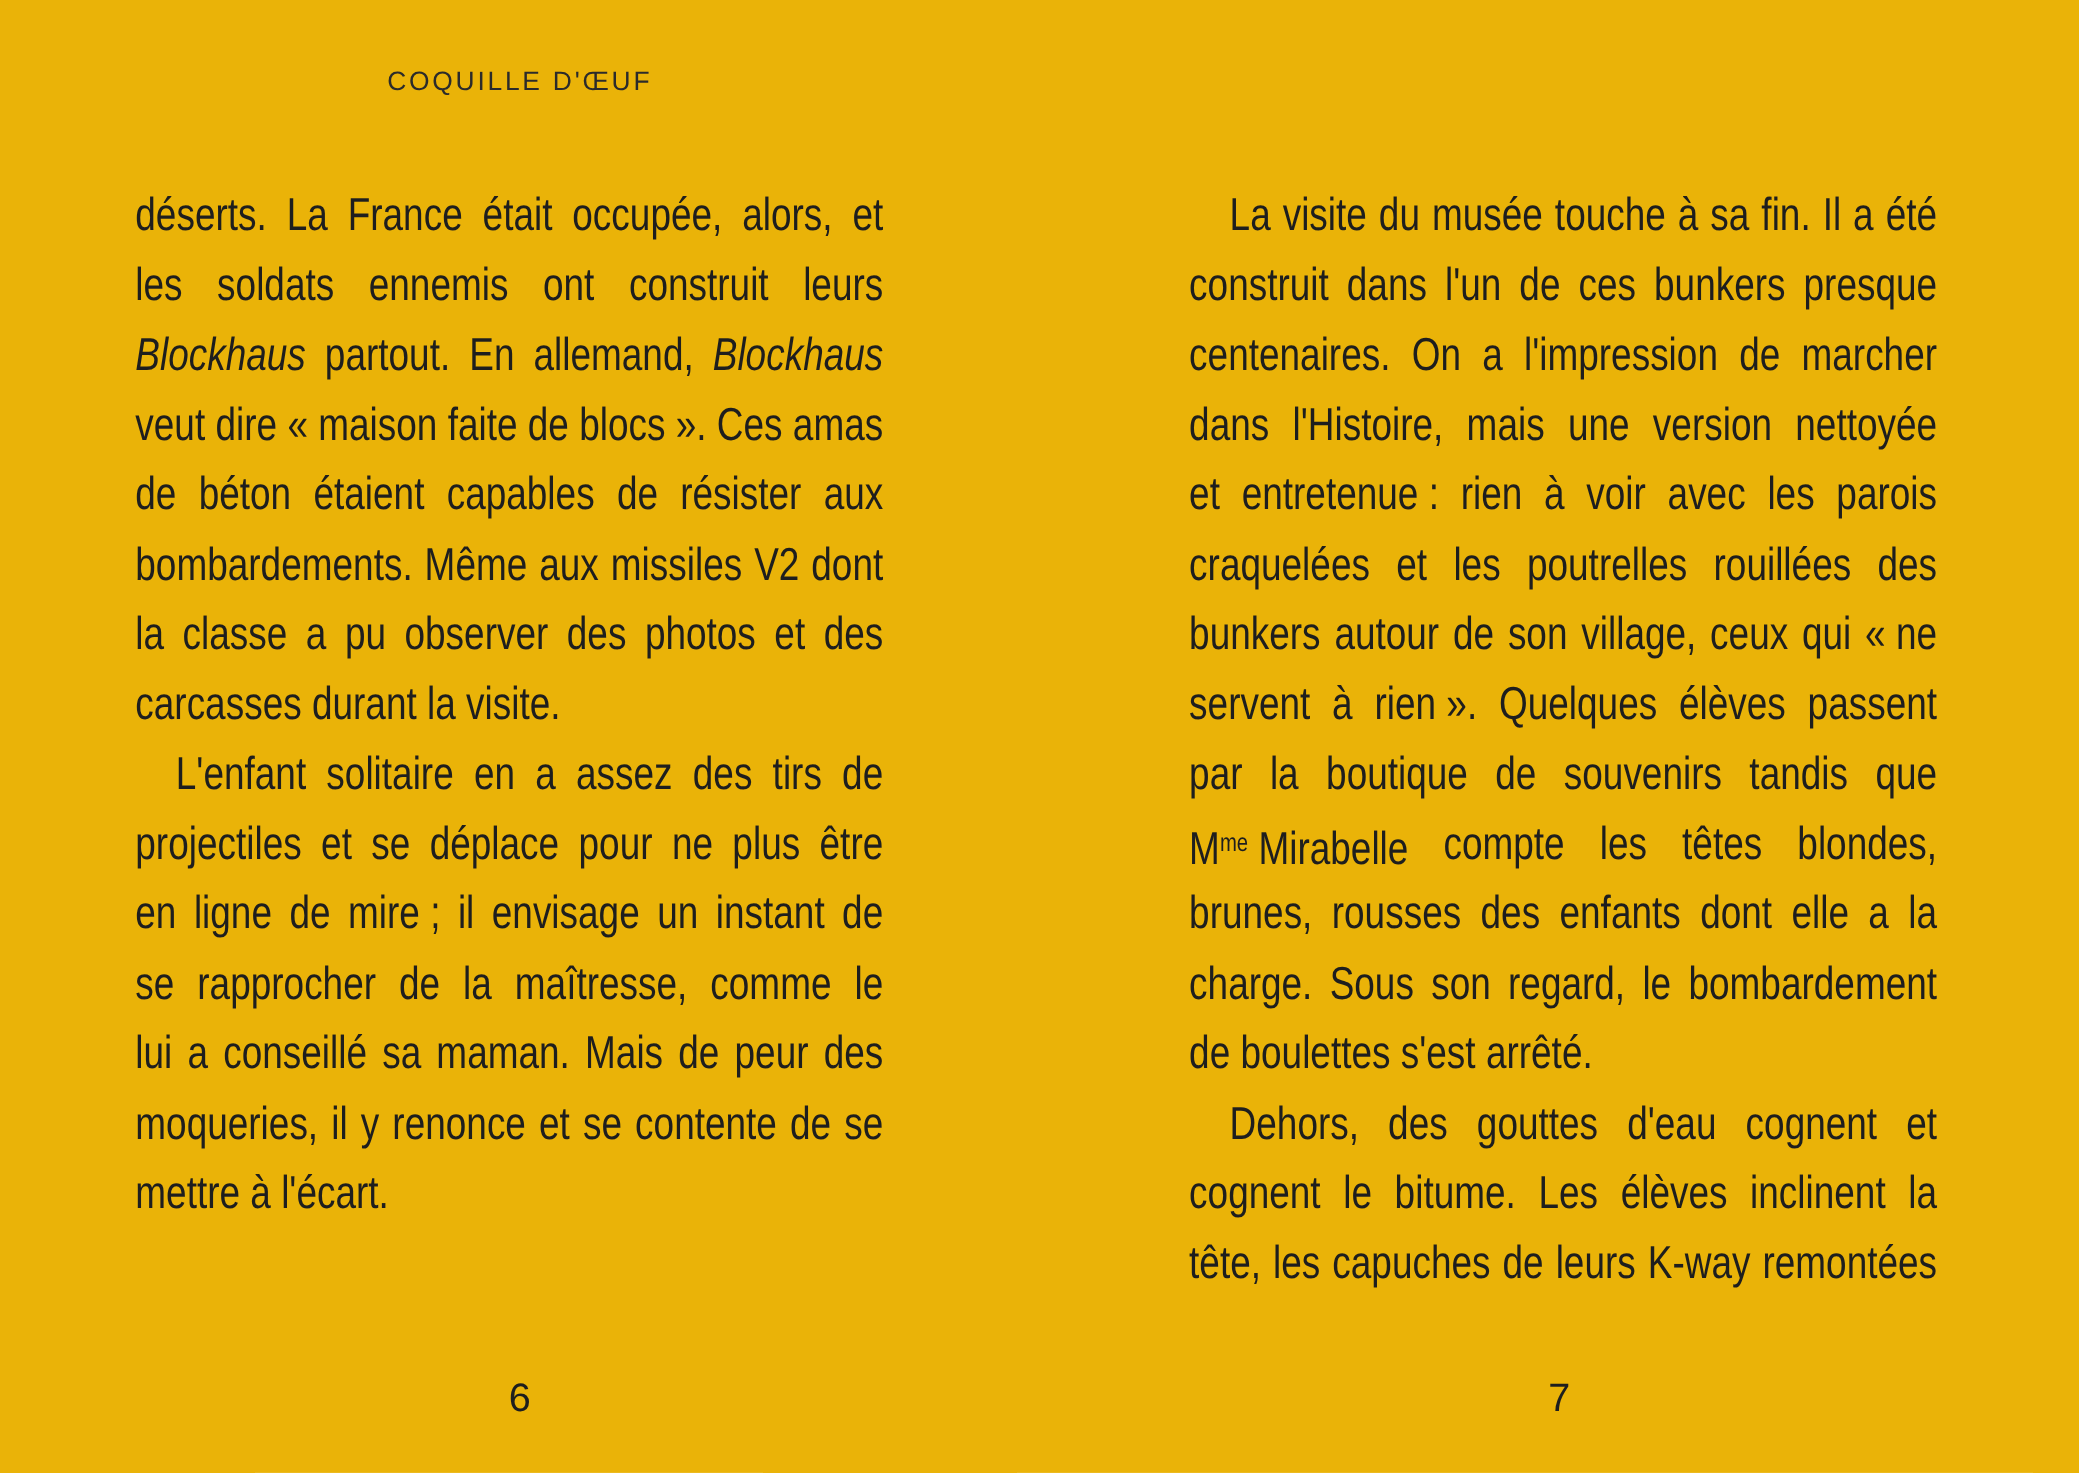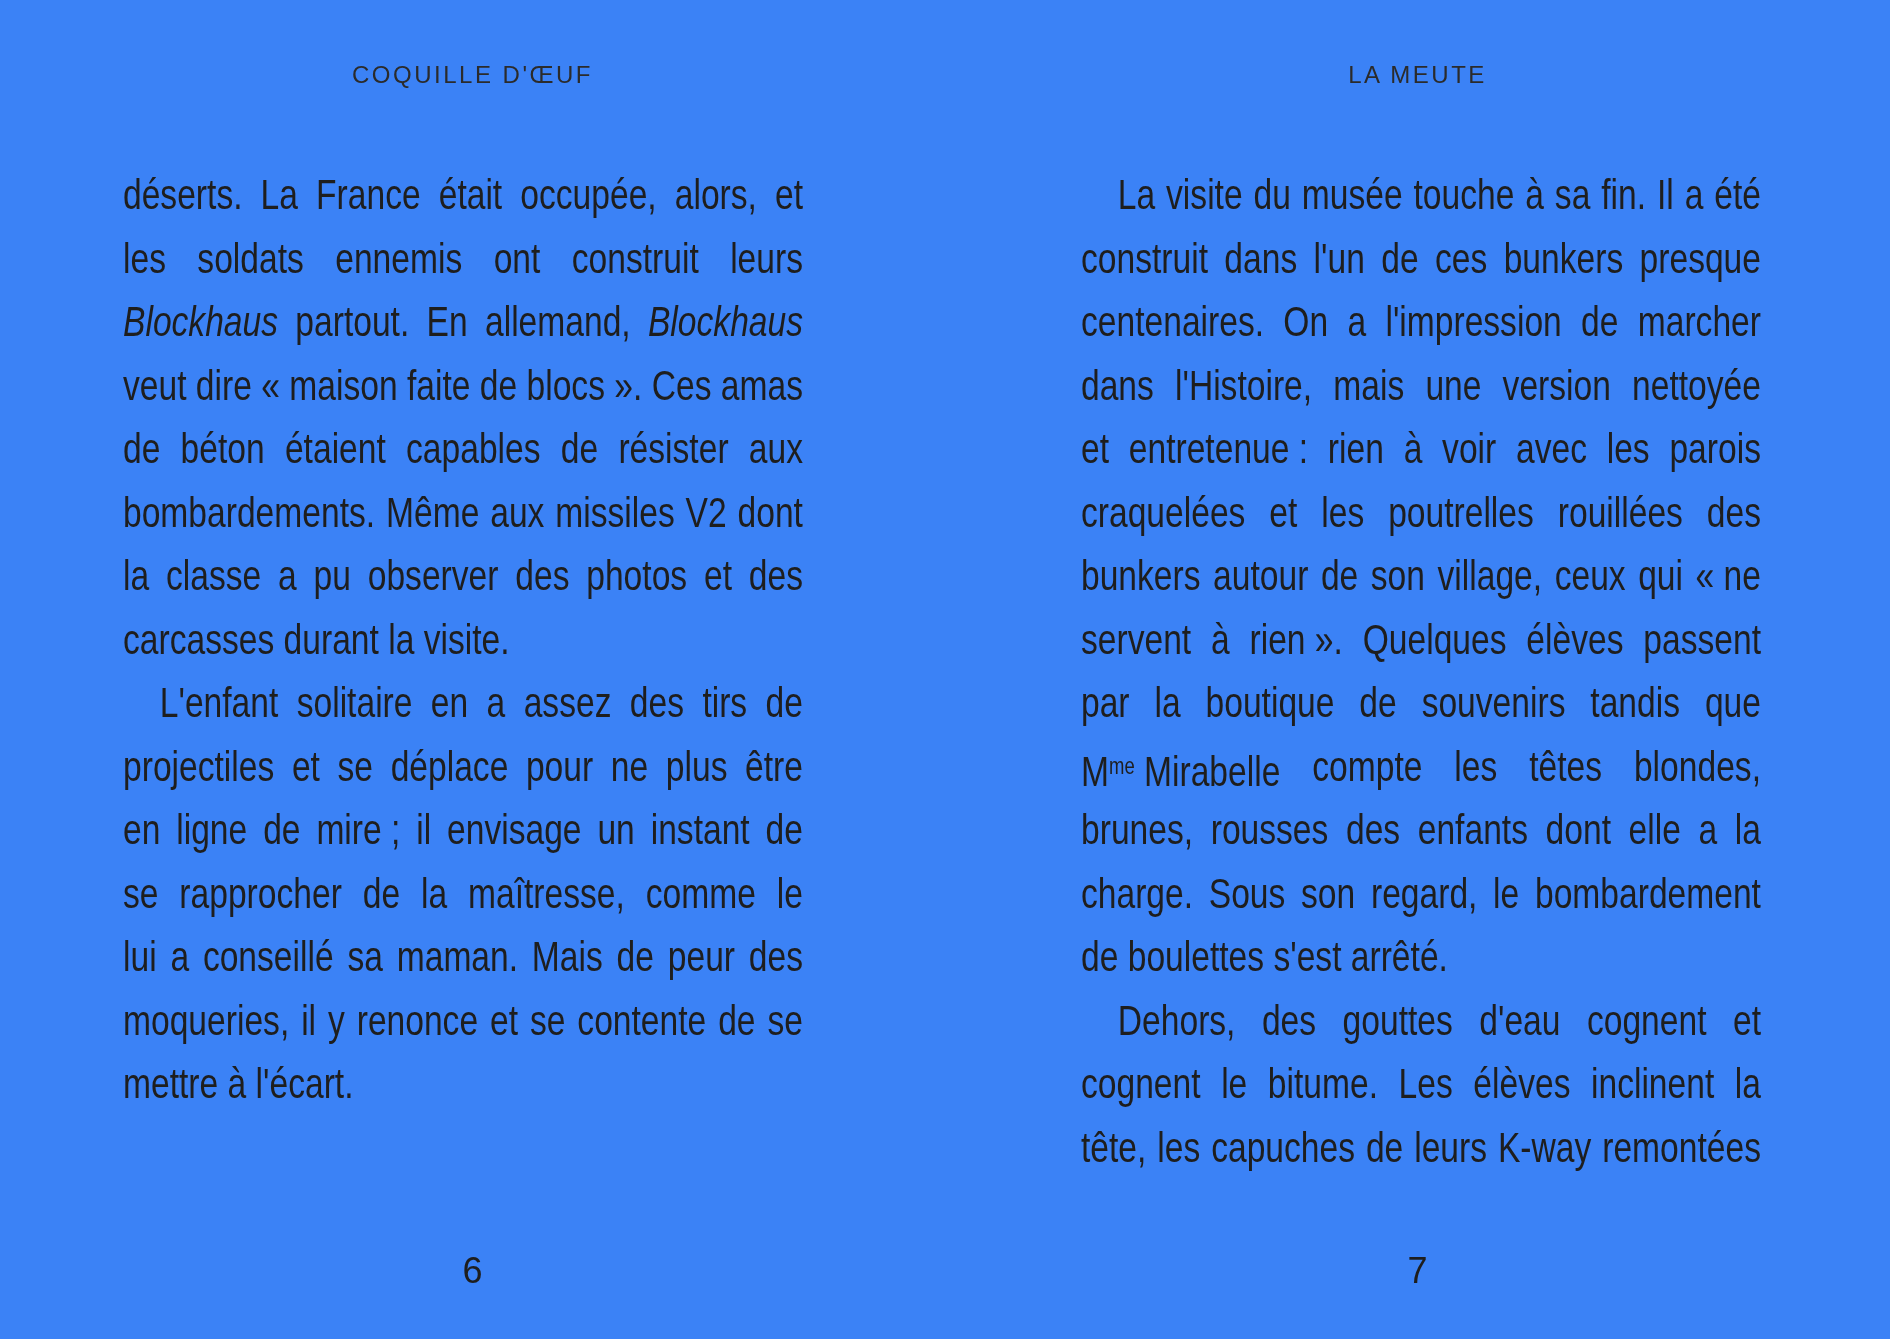--- a/index.html
+++ b/index.html
@@ -6,21 +6,21 @@
     margin: 0;
     padding: 0;
     background: #ffffff;
     font-family: "Liberation Sans", sans-serif;
     color: #1e1e1e;
   }
   .spread {
     position: relative;
     width: 1890px;
     height: 1339px;
-    background: #3b82f6;
+    background: #eab308;
     overflow: hidden;
   }
   .page {
     position: absolute;
     top: 0;
     width: 945px;
     height: 1339px;
   }
   #page-left  { left: 0; }
   #page-right { left: 945px; }
@@ -212,21 +212,20 @@
           <span class="word"><span>contente</span></span>
           <span class="word"><span>de</span></span>
           <span class="word"><span>se</span></span>
         </div>
         <div class="line"><span class="word"><span>mettre</span></span> <span class="word"><span>à</span></span> <span class="word"><span>l'écart.</span></span></div>
       </div>
     <div class="page-number">6</div>
   </section>
 
   <section class="page" id="page-right">
-    <div class="running-header">LA MEUTE</div>
     <div class="text-block">
         <div class="line justify indent">
           <span class="word"><span>La</span></span>
           <span class="word"><span>visite</span></span>
           <span class="word"><span>du</span></span>
           <span class="word"><span>musée</span></span>
           <span class="word"><span>touche</span></span>
           <span class="word"><span>à</span></span>
           <span class="word"><span>sa</span></span>
           <span class="word"><span>fin.</span></span>

